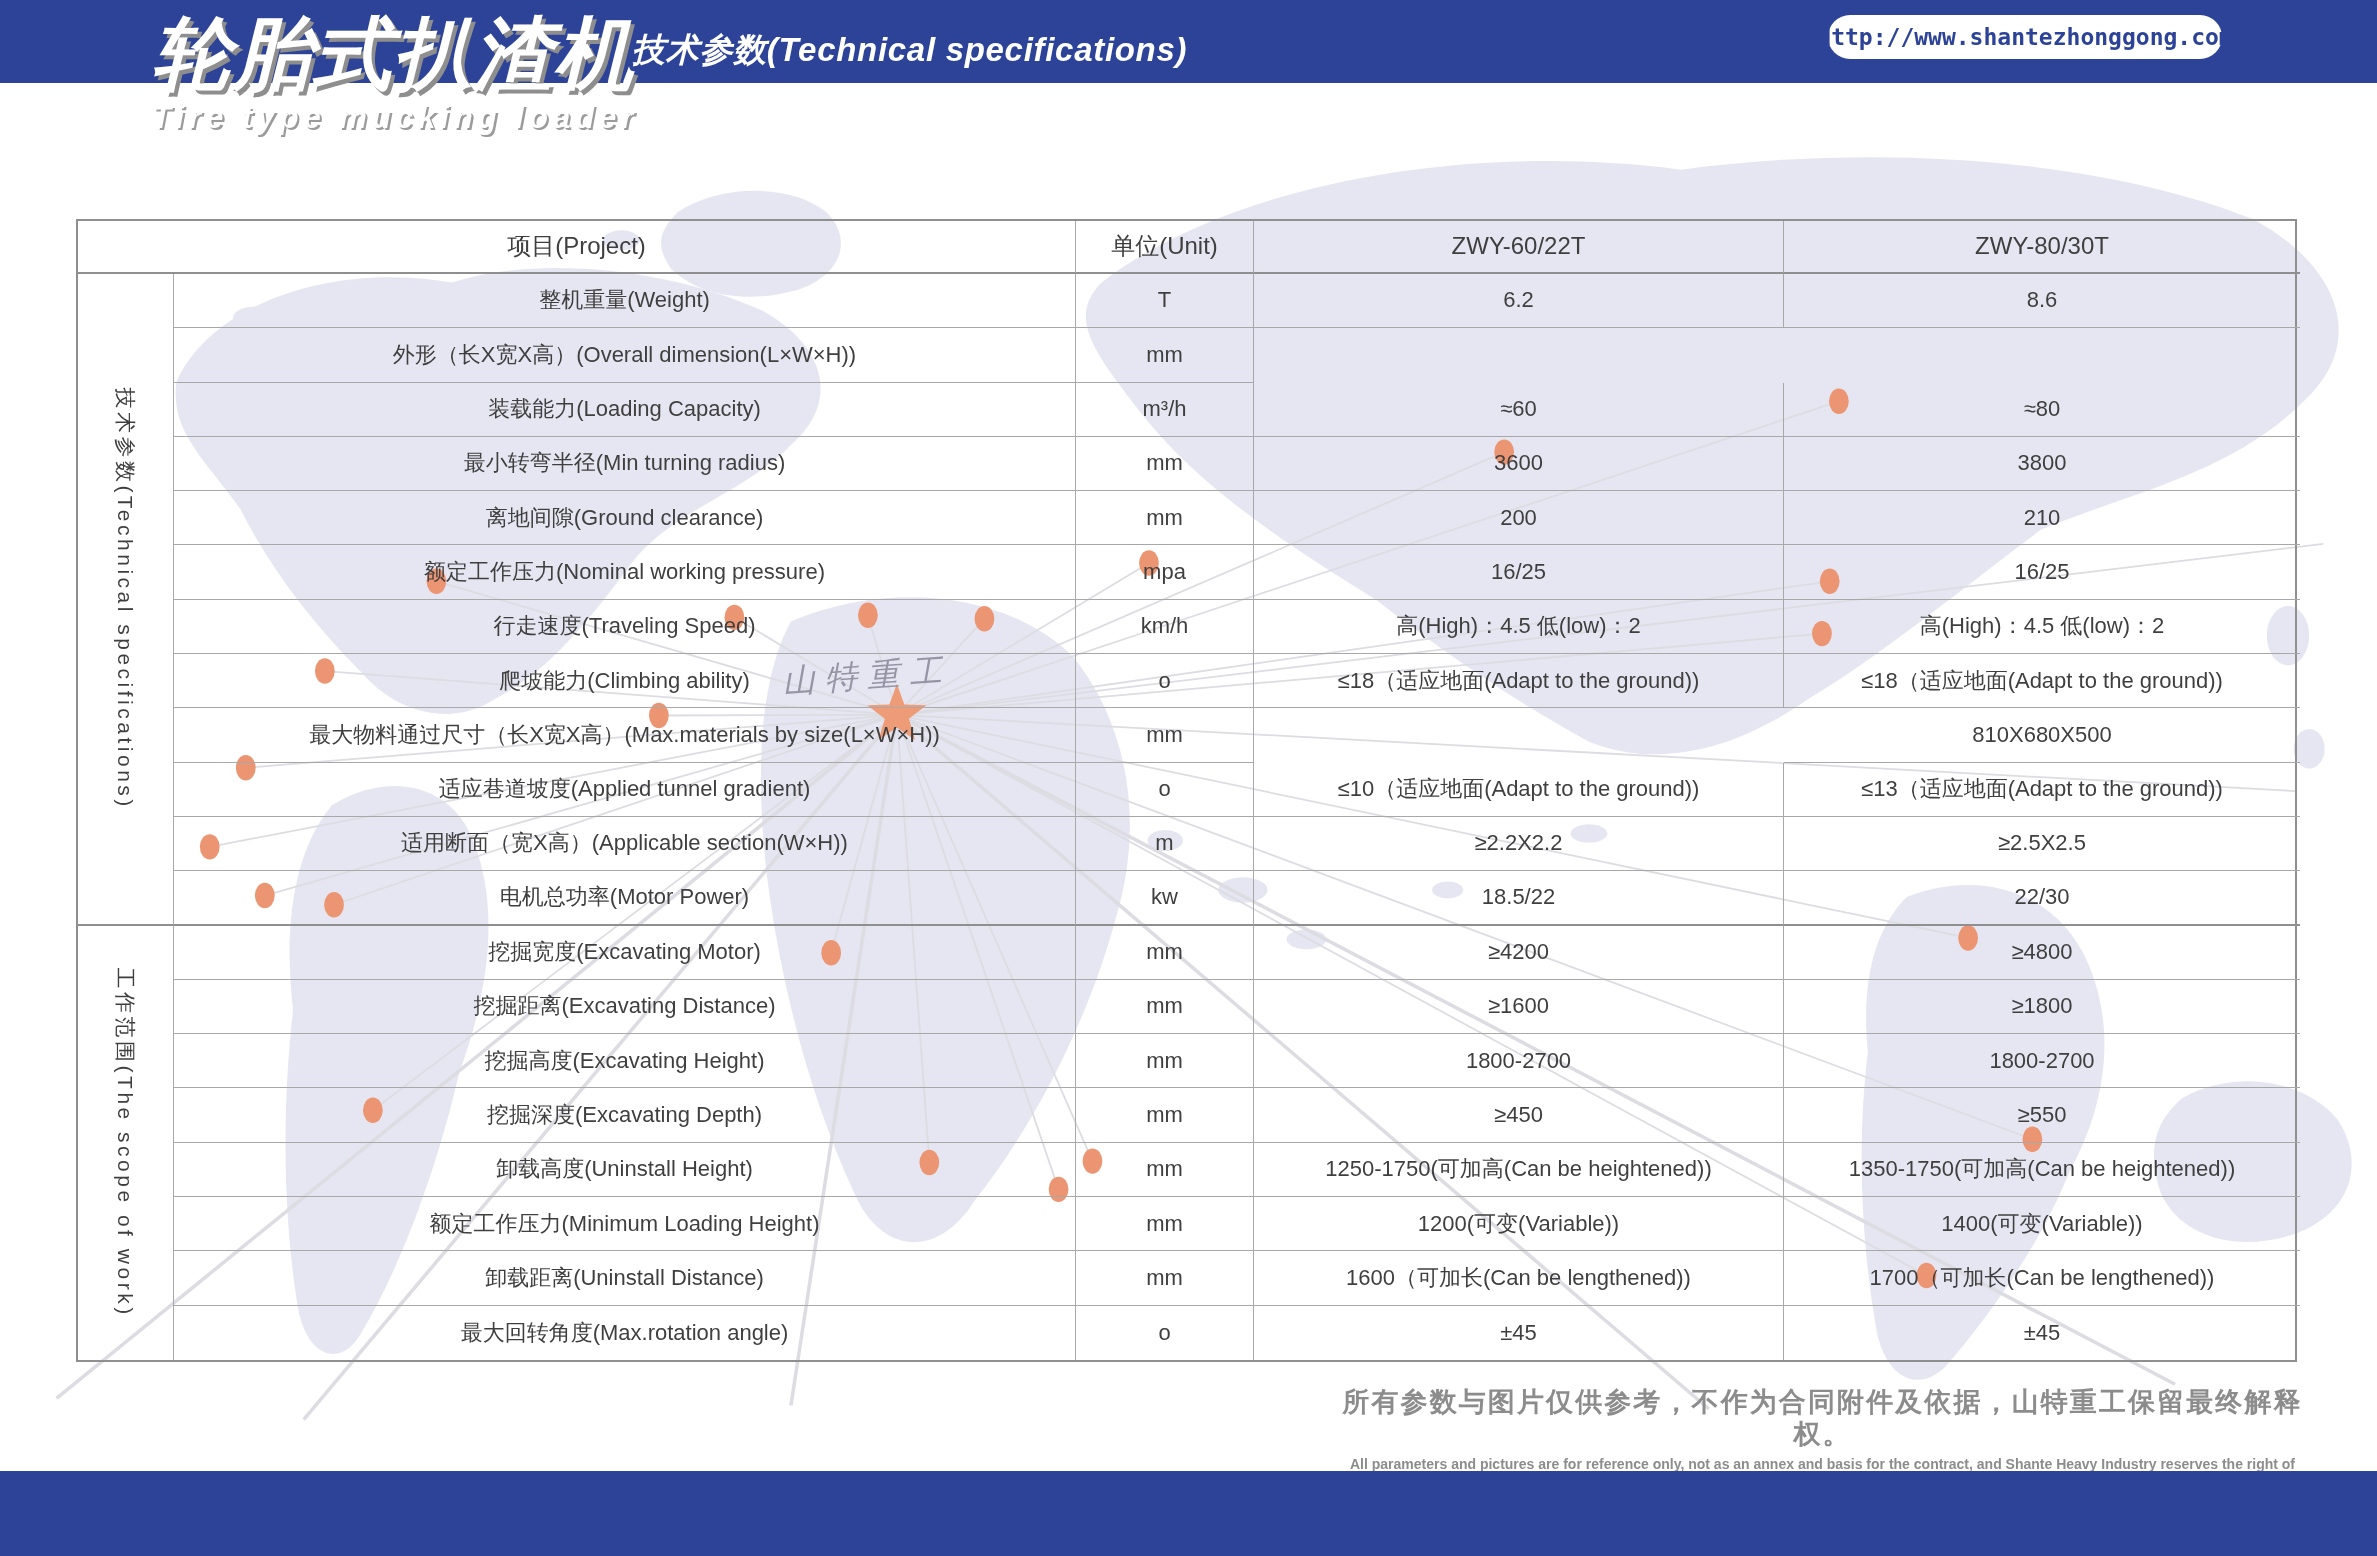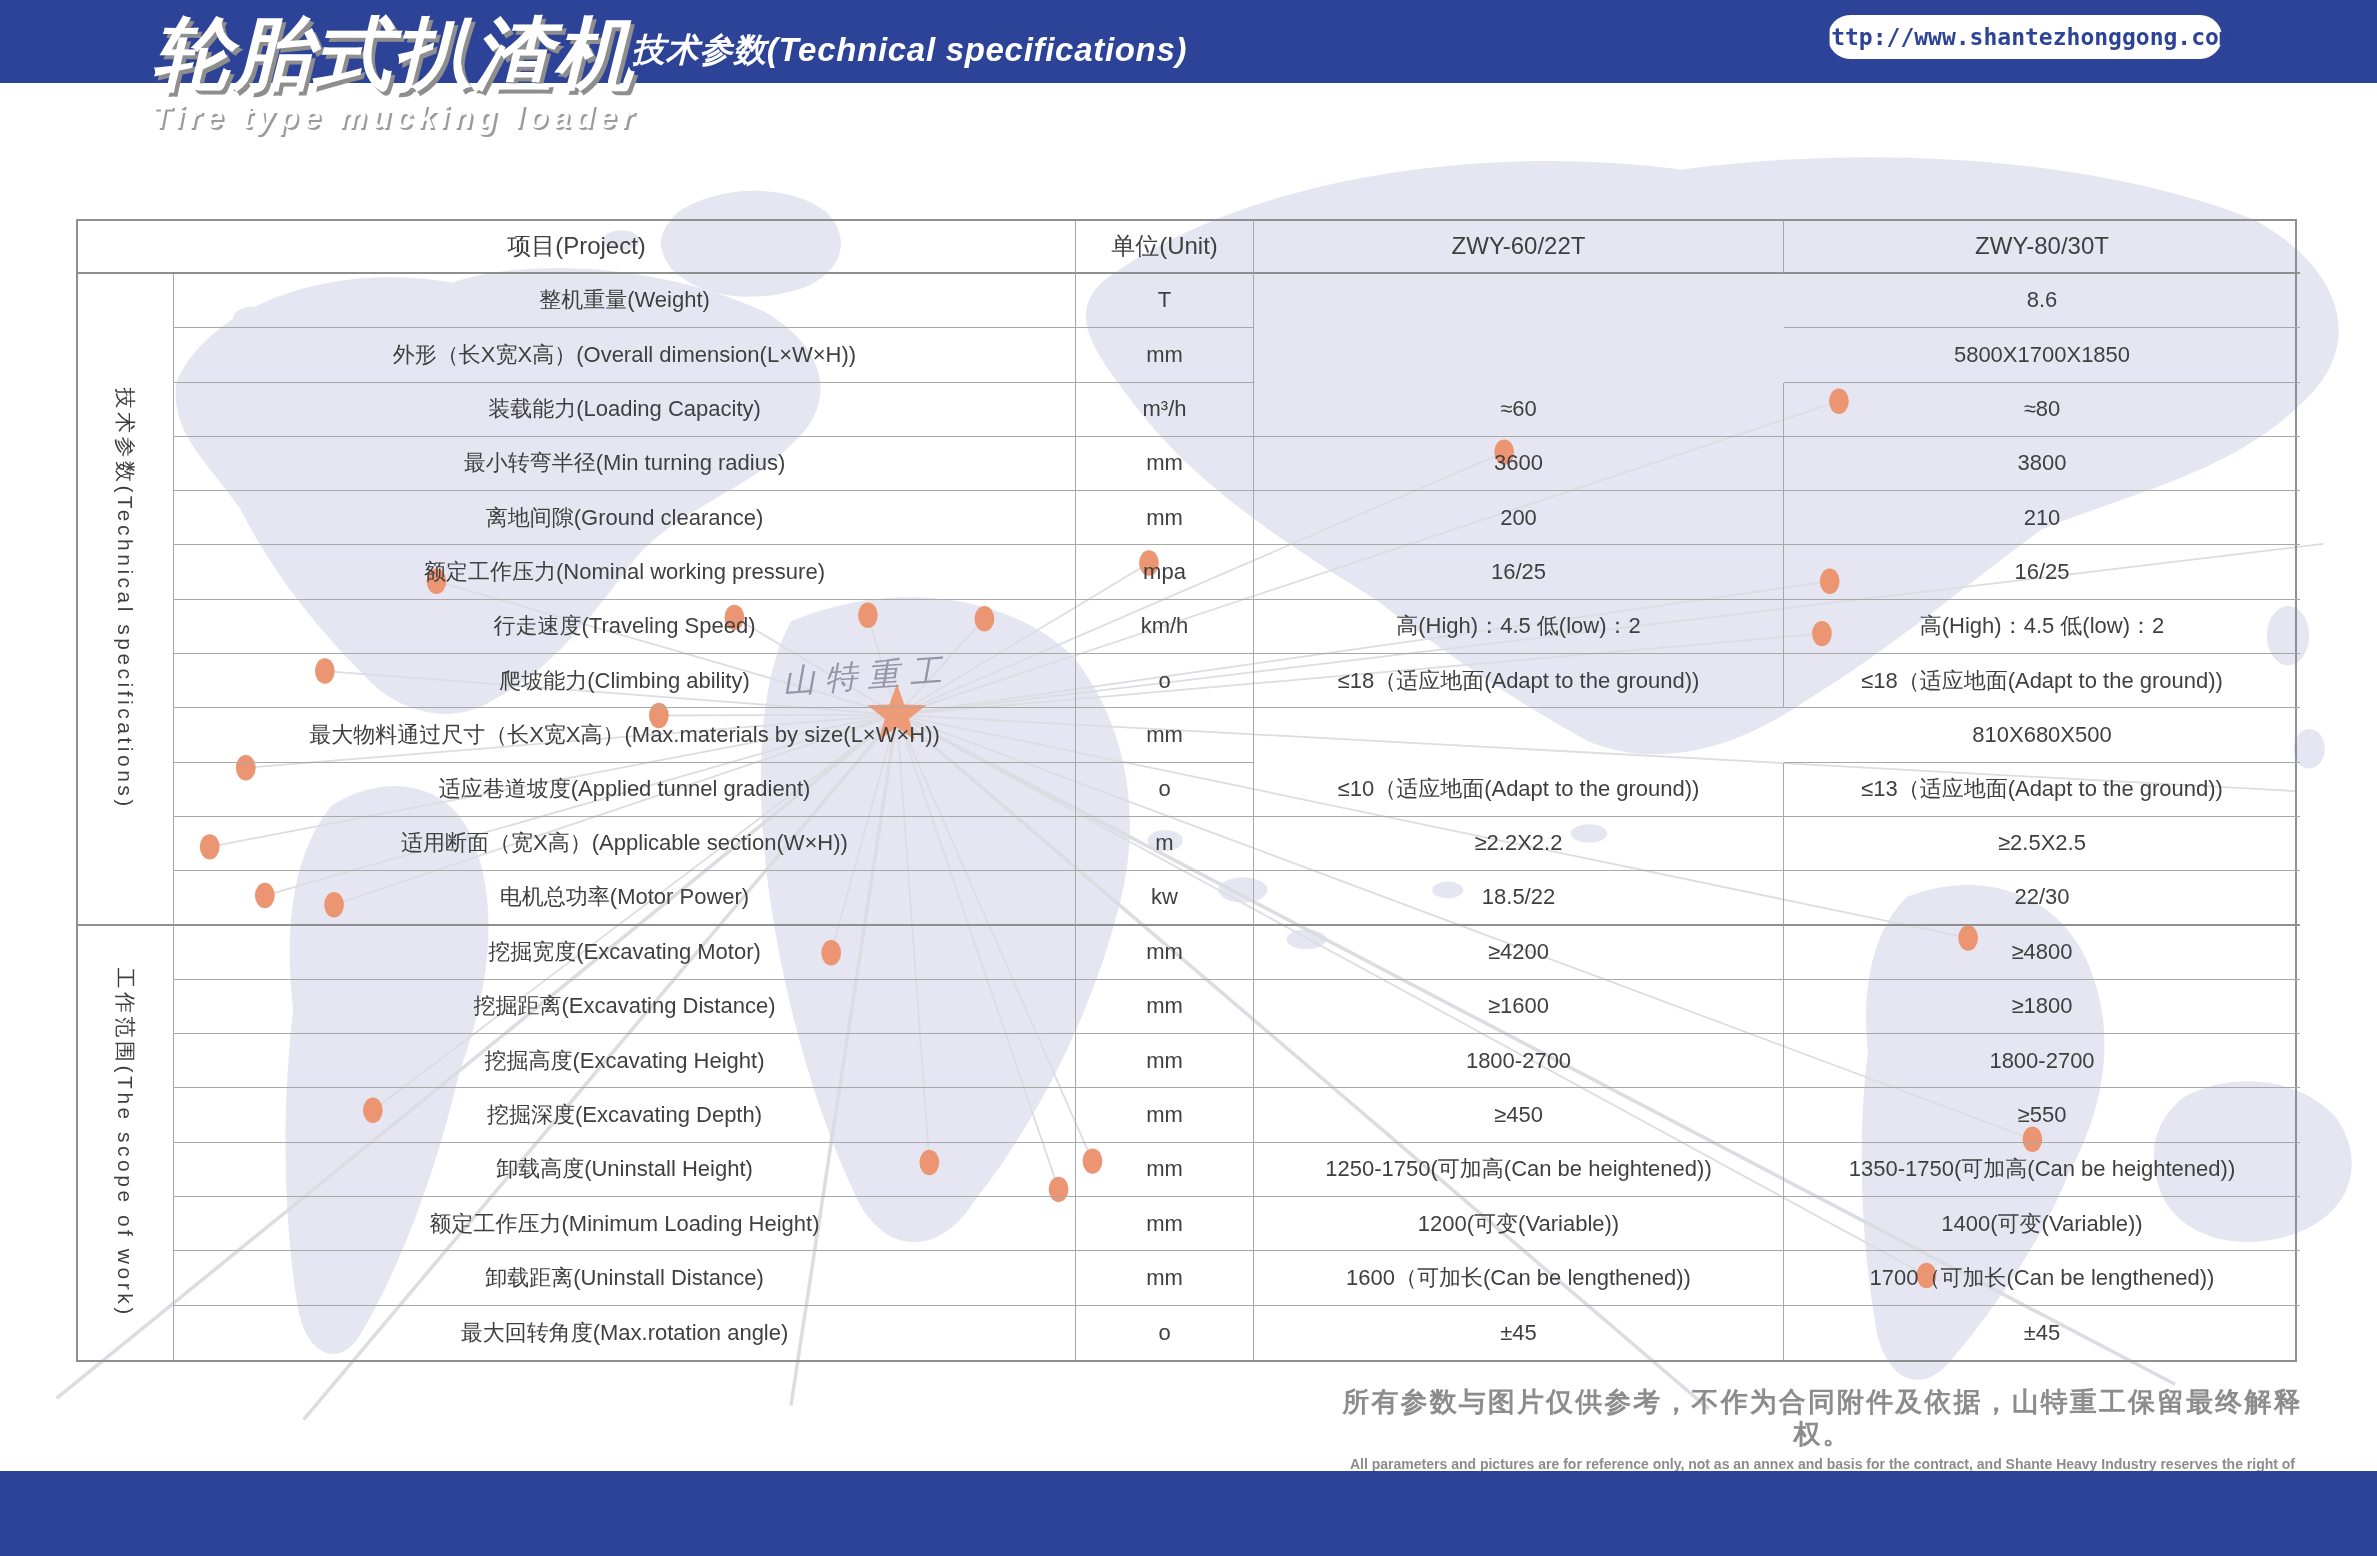--- a/index.html
+++ b/index.html
@@ -167,24 +167,24 @@
 <div class="spec-table" id="spec-table">
     <div class="cell hdr" style="grid-area: 1 / 1 / auto / 3;">项目(Project)</div>
     <div class="cell hdr" style="grid-area: 1 / 3;">单位(Unit)</div>
     <div class="cell hdr" style="grid-area: 1 / 4;">ZWY-60/22T</div>
     <div class="cell hdr last-col" style="grid-area: 1 / 5;">ZWY-80/30T</div>
     <div class="cell grp" style="grid-area: 2 / 1 / 14;">
       <span class="vtext">技术参数(Technical specifications)</span>
     </div>
     <div class="cell" style="grid-area: 2 / 2;">整机重量(Weight)</div>
     <div class="cell" style="grid-area: 2 / 3;">T</div>
+    <div class="cell" style="grid-area: 2 / 4;">6.2</div>
     <div class="cell last-col" style="grid-area: 2 / 5;">8.6</div>
     <div class="cell" style="grid-area: 3 / 2;">外形（长X宽X高）(Overall dimension(L×W×H))</div>
     <div class="cell" style="grid-area: 3 / 3;">mm</div>
-    <div class="cell last-col" style="grid-area: 3 / 5;">5800X1700X1850</div>
     <div class="cell" style="grid-area: 4 / 2;">装载能力(Loading Capacity)</div>
     <div class="cell" style="grid-area: 4 / 3;">m³/h</div>
     <div class="cell" style="grid-area: 4 / 4;">≈60</div>
     <div class="cell last-col" style="grid-area: 4 / 5;">≈80</div>
     <div class="cell" style="grid-area: 5 / 2;">最小转弯半径(Min turning radius)</div>
     <div class="cell" style="grid-area: 5 / 3;">mm</div>
     <div class="cell" style="grid-area: 5 / 4;">3600</div>
     <div class="cell last-col" style="grid-area: 5 / 5;">3800</div>
     <div class="cell" style="grid-area: 6 / 2;">离地间隙(Ground clearance)</div>
     <div class="cell" style="grid-area: 6 / 3;">mm</div>

